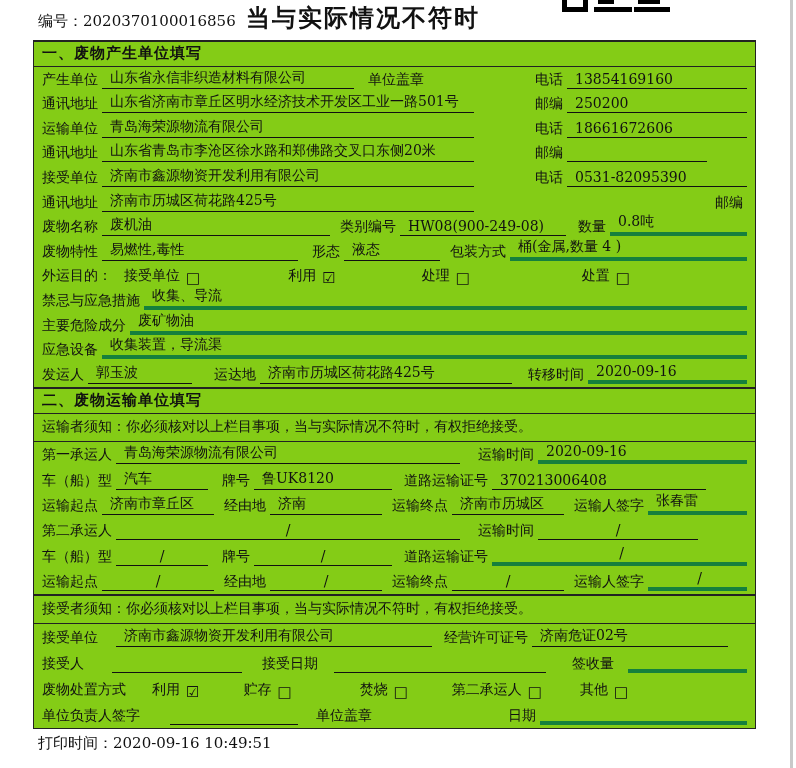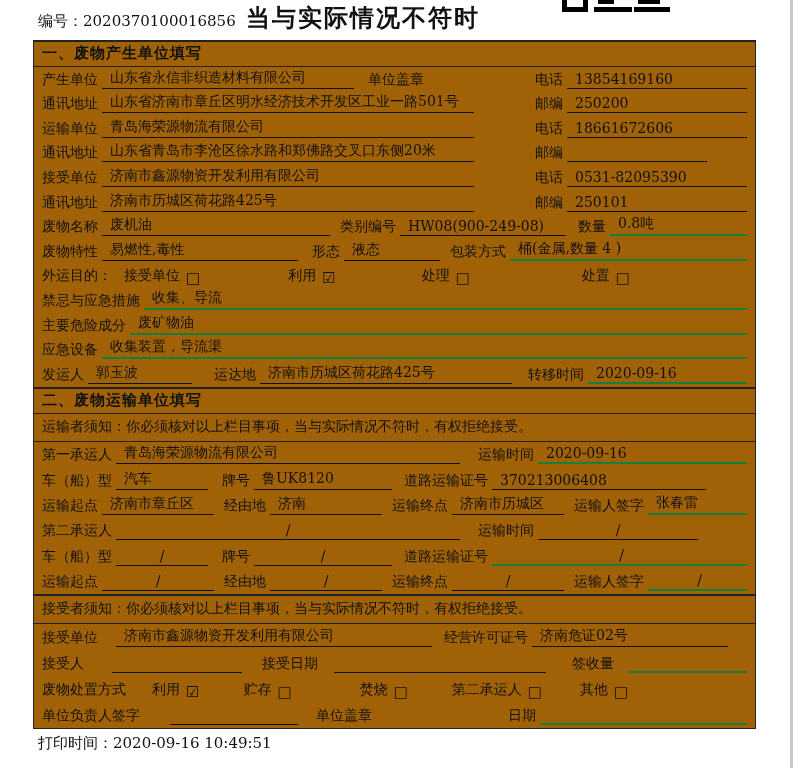--- a/index.html
+++ b/index.html
@@ -17,32 +17,32 @@
   .doc-number{position:absolute;left:38px;top:12px;font-size:15px;white-space:nowrap;}
   .doc-title{position:absolute;left:0;right:70px;top:2px;margin:0;text-align:center;font-size:24px;font-weight:bold;letter-spacing:2px;}
   .qr{position:absolute;left:562px;top:0;width:108px;height:13px;}
   .qr i{position:absolute;background:#000;}
   .qr .qa{left:0;top:0;width:26px;height:12px;background:transparent;border-left:5px solid #000;border-right:5px solid #000;border-bottom:5px solid #000;box-sizing:border-box;}
   .qr .qb{left:36px;top:0;width:16px;height:4px;}
   .qr .qc{left:32px;top:7px;width:38px;height:5px;}
   .qr .qd{left:76px;top:0;width:22px;height:4px;}
   .qr .qe{left:72px;top:7px;width:36px;height:5px;}
   
-  .box{margin:0 40px 0 33px;border:1px solid #222;border-top:2px solid #222;width:723px;box-sizing:border-box;background:#a16207;}
+  .box{margin:0 40px 0 33px;border:1px solid #222;border-top:2px solid #222;width:723px;box-sizing:border-box;background:#84cc16;}
   .box + .box{border-top:1px solid #222;}
   .sec-title{font-weight:bold;font-size:15px;padding:2px 8px 3px 8px;border-bottom:1px solid #222;letter-spacing:1px;}
   .note{font-size:14px;padding:4px 8px 5px 8px;border-bottom:1px solid #222;}
   .row{display:flex;align-items:flex-end;height:24.6px;padding:0 8px 3px 8px;box-sizing:border-box;font-size:14px;white-space:nowrap;}
   .s2 .row{height:25.4px;}
   .s3 .row{height:26px;}
   .l{flex:none;padding-right:4px;}
   .v{flex:none;border-bottom:1px solid #111;padding:0 4px 1px 8px;box-sizing:border-box;overflow:visible;}
   .vc{text-align:center;padding-left:4px;}
   .grow{flex:1 1 auto;}
-  .vgrow{flex:1 1 auto;border-bottom:2px solid #15803d;padding:0 4px 1px 8px;margin-top:10px;}
+  .vgrow{flex:1 1 auto;border-bottom:4px solid #15803d;padding:0 4px 1px 8px;margin-top:10px;}
   .mla{margin-left:auto;}
   .cb{font-size:15px;line-height:14px;padding-left:6px;font-family:"DejaVu Sans","Liberation Sans",sans-serif;}
   .cbl{padding-left:0;}
   
   .footer{margin:5px 0 0 38px;font-size:15px;}
 </style>
 </head>
 <body>
 
 <div class="page">
@@ -97,21 +97,20 @@
       <span class="l">接受单位</span>
       <span class="v" style="width:372px">济南市鑫源物资开发利用有限公司</span>
       <span class="l mla">电话</span>
       <span class="v" style="width:180px">0531-82095390</span>
     </div>
 
     <div class="row">
       <span class="l">通讯地址</span>
       <span class="v" style="width:372px">济南市历城区荷花路425号</span>
       <span class="l mla">邮编</span>
-      <span class="v" style="width:180px">250101</span>
     </div>
 
     <div class="row">
       <span class="l">废物名称</span>
       <span class="v" style="width:228px">废机油</span>
       <span class="l" style="margin-left:10px">类别编号</span>
       <span class="v" style="width:166px">HW08(900-249-08)</span>
       <span class="l" style="margin-left:12px">数量</span>
       <span class="vgrow">0.8吨</span>
     </div>

